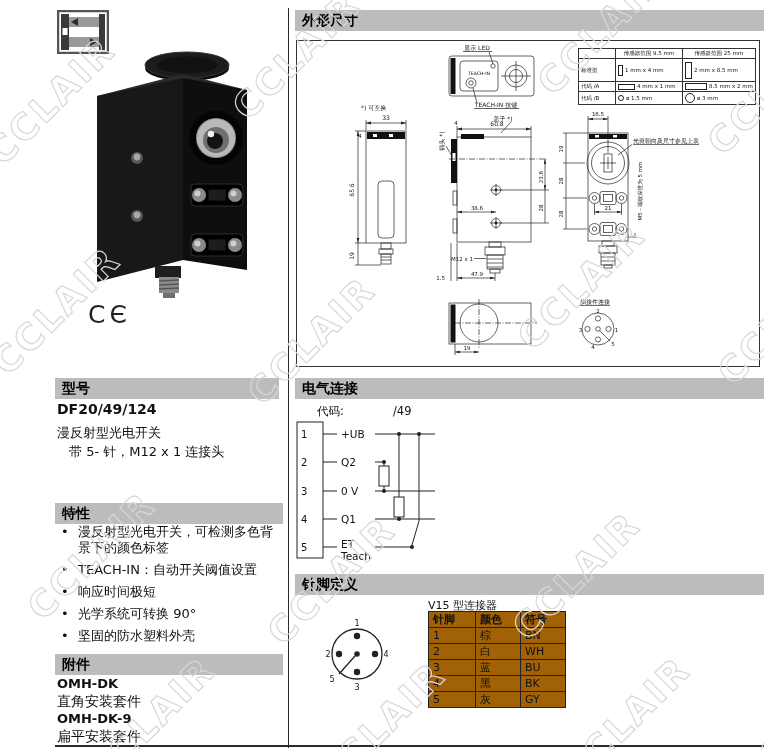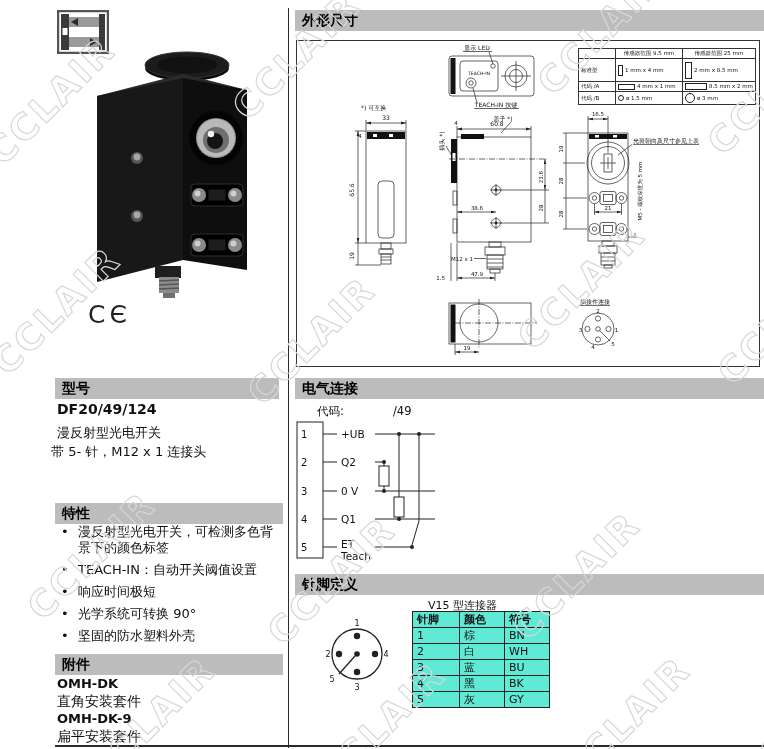--- a/index.html
+++ b/index.html
@@ -37,21 +37,21 @@
   .rt-c{width:62px;}
   .sym{display:inline-block;border:1px solid #222;vertical-align:middle;margin-right:2px;background:#fff;}
   .sym-v1{width:3px;height:9px;}
   .sym-v2{width:5px;height:15px;}
   .sym-h1{width:15px;height:4px;}
   .sym-h2{width:20px;height:5px;}
   .sym-c1{width:4px;height:4px;border-radius:50%;}
   .sym-c2{width:8px;height:8px;border-radius:50%;}
   .row-std td{height:20px;}
   
-  .pin-table{position:absolute;left:412px;top:611px;border-collapse:collapse;z-index:2;background:#5eead4;padding-left:12px;}
+  .pin-table{position:absolute;left:428px;top:611px;border-collapse:collapse;z-index:2;background:#a16207;padding-left:12px;}
   .pin-table td,.pin-table th{border:1px solid #222;font-size:11px;padding:0 4px;height:14px;
       text-align:left;color:#111;}
   .pin-table th{font-weight:bold;}
   .pt-c1{width:38px;} .pt-c2{width:36px;} .pt-c3{width:36px;}
   .v15-label{font-size:11px;}
   svg{display:block;}
   svg text{font-family:"DejaVu Sans","Liberation Sans",sans-serif;fill:#111;}
 </style>
 </head>
 <body>
@@ -121,21 +121,21 @@
       <line x1="84" y1="251" x2="104" y2="250" stroke="#565656" stroke-width="1.6"></line>
       <rect x="88" y="255" width="12" height="5" fill="#6f6f6f"></rect>
     </g>
   </svg>
 
   <div class="txt ce" style="left:88px;top:300px">CЄ</div>
 
   <div class="hdr" style="left:55px;top:378px;width:224px">型号</div>
   <div class="txt model-number" style="left:57px;top:401px">DF20/49/124</div>
   <div class="txt body-text" style="left:57px;top:424px">漫反射型光电开关</div>
-  <div class="txt body-text" style="left:51px;top:443px">带 5- 针，M12 x 1 连接头</div>
+  <div class="txt body-text" style="left:69px;top:443px">带 5- 针，M12 x 1 连接头</div>
 
   <div class="hdr" style="left:55px;top:503px;width:228px">特性</div>
   <div class="feat-list">
     <div class="feat">漫反射型光电开关，可检测多色背景下的颜色标签</div>
     <div class="feat">TEACH-IN：自动开关阈值设置</div>
     <div class="feat">响应时间极短</div>
     <div class="feat">光学系统可转换 90°</div>
     <div class="feat">坚固的防水塑料外壳</div>
   </div>
 

